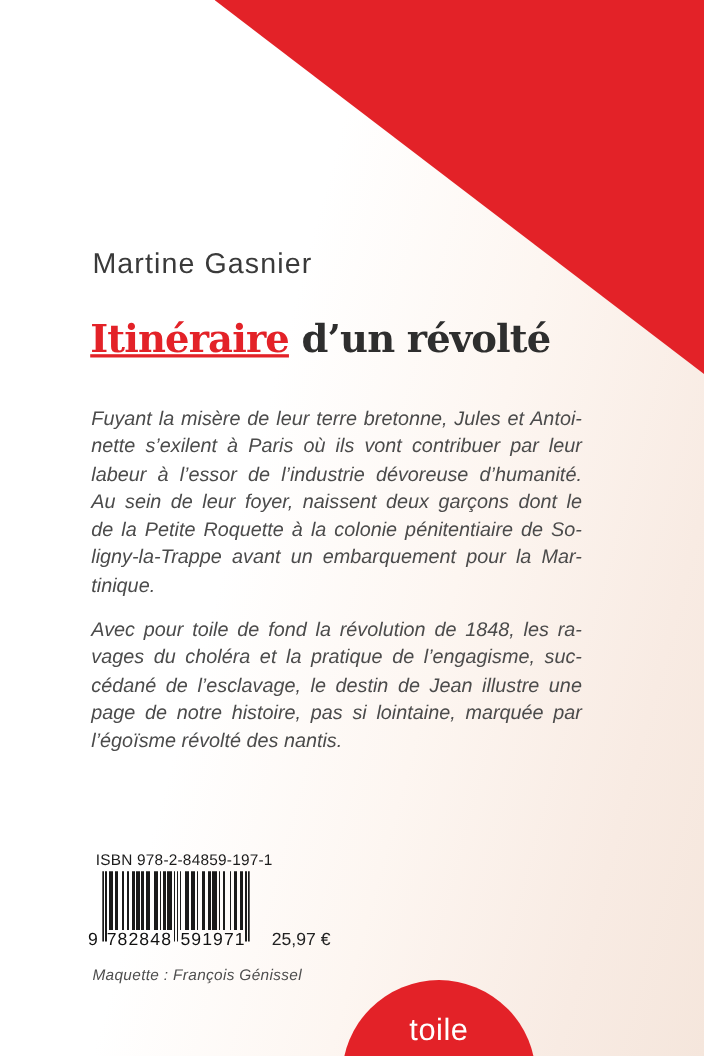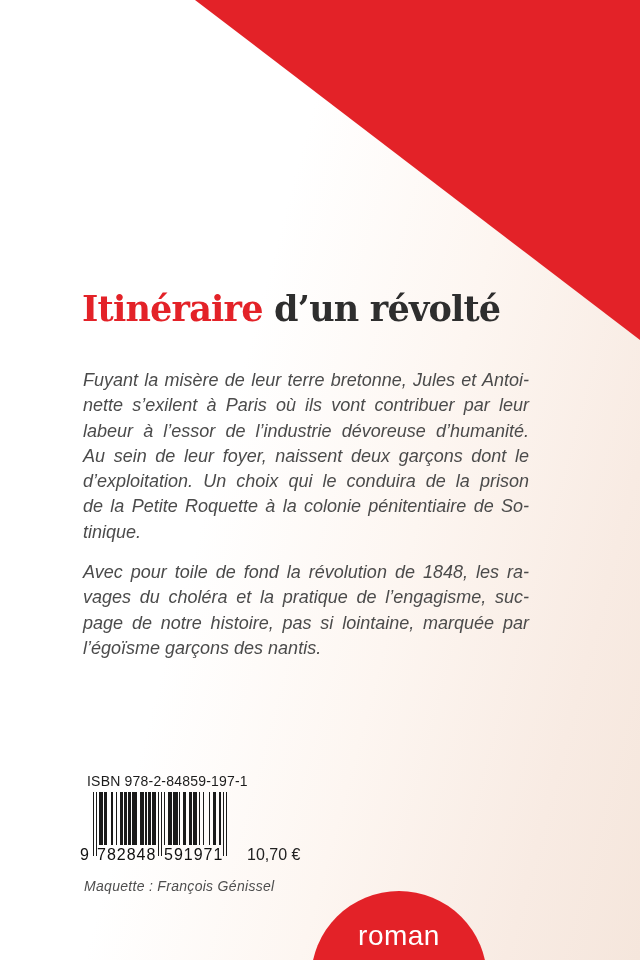--- a/index.html
+++ b/index.html
@@ -16,21 +16,21 @@
   }
   .author {
     position:absolute; left:84px; top:224px;
     font-size:26px; color:#3a3a3a; letter-spacing:1px;
   }
   .title {
     position:absolute; left:82px; top:288px; white-space:nowrap;
     font-family:"DejaVu Serif","Liberation Serif",serif;
     font-weight:bold; font-size:35px; letter-spacing:-0.8px; color:#2e2e2e;
   }
-  .title-accent { color:#e32228; }
+  .title-accent { color:#e32228;text-decoration:underline; }
   .synopsis {
     position:absolute; left:83px; top:368px; width:446px;
     font-size:18px; line-height:25.3px; color:#4b4b4b;
   }
   .jline { text-align:justify; text-align-last:justify; text-justify:inter-word;font-style:italic; }
   .jline.last { text-align-last:left; }
   .para2 { margin-top:15px; }
   .isbn-label {
     position:absolute; left:87px; top:773px;
     font-size:14px; color:#1c1c1c; letter-spacing:0.2px;
@@ -57,38 +57,40 @@
     font-size:28px; color:#ffffff; letter-spacing:0.5px;
   }
 </style>
 </head>
 <body>
 
 <div class="page">
 
   <div class="triangle"></div>
 
+  <div class="author">Martine Gasnier</div>
 
   <h1 class="title" style="margin:0;"><span class="title-accent">Itinéraire</span><span> d’un révolté</span></h1>
 
   <div class="synopsis">
     <div class="para1">
         <div class="jline">Fuyant la misère de leur terre bretonne, Jules et Antoi-</div>
         <div class="jline">nette s’exilent à Paris où ils vont contribuer par leur</div>
         <div class="jline">labeur à l’essor de l’industrie dévoreuse d’humanité.</div>
         <div class="jline">Au sein de leur foyer, naissent deux garçons dont le</div>
-        <div class="jline">d’exploitation. Un choix qui le conduira de la prison</div>
         <div class="jline">de la Petite Roquette à la colonie pénitentiaire de So-</div>
+        <div class="jline">ligny-la-Trappe avant un embarquement pour la Mar-</div>
         <div class="jline last">tinique.</div>
       </div>
     <div class="para2">
         <div class="jline">Avec pour toile de fond la révolution de 1848, les ra-</div>
         <div class="jline">vages du choléra et la pratique de l’engagisme, suc-</div>
+        <div class="jline">cédané de l’esclavage, le destin de Jean illustre une</div>
         <div class="jline">page de notre histoire, pas si lointaine, marquée par</div>
-        <div class="jline last">l’égoïsme garçons des nantis.</div>
+        <div class="jline last">l’égoïsme révolté des nantis.</div>
       </div>
   </div>
 
   <div class="isbn-label">ISBN 978-2-84859-197-1</div>
 
   <div class="barcode">
     <svg id="barcode-svg" viewBox="0 0 95 64" width="134" height="64" preserveAspectRatio="none" shape-rendering="crispEdges">
         <rect x="0" y="0" width="1" height="64" fill="#1a1a1a"></rect>
         <rect x="2" y="0" width="1" height="64" fill="#1a1a1a"></rect>
         <rect x="4" y="0" width="1" height="53" fill="#1a1a1a"></rect>
@@ -141,21 +143,21 @@
         <rect x="89" y="0" width="1" height="53" fill="#1a1a1a"></rect>
         <rect x="90" y="0" width="1" height="53" fill="#1a1a1a"></rect>
         <rect x="92" y="0" width="1" height="64" fill="#1a1a1a"></rect>
         <rect x="94" y="0" width="1" height="64" fill="#1a1a1a"></rect>
       </svg>
     <span class="bc-digit bc-first">9</span>
     <span class="bc-group bc-g1">782848</span>
     <span class="bc-group bc-g2">591971</span>
   </div>
 
-  <div class="price">10,70 €</div>
+  <div class="price">25,97 €</div>
 
   <div class="maquette">Maquette : François Génissel</div>
 
   <div class="genre-circle">
-    <span class="genre-label">roman</span>
+    <span class="genre-label">toile</span>
   </div>
 
 </div>
 
 </body></html>

